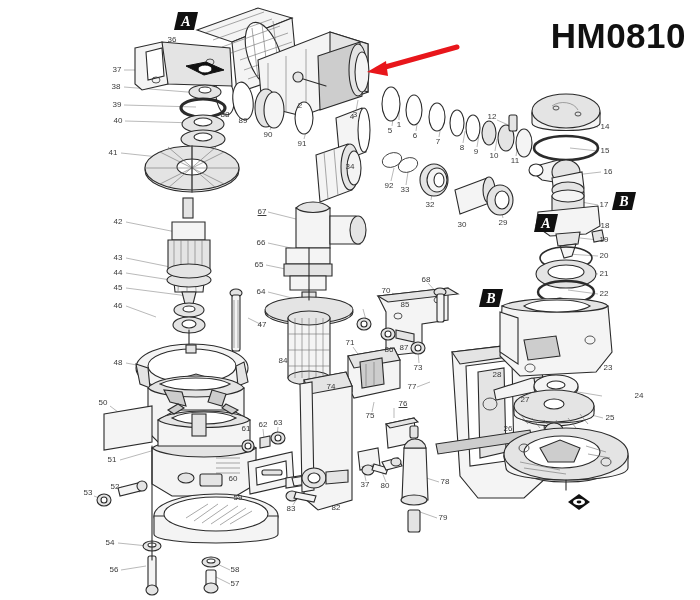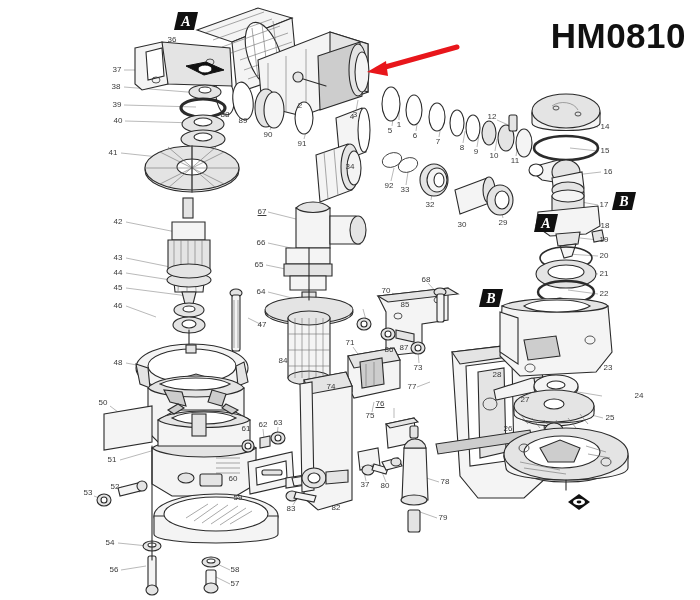--- a/index.html
+++ b/index.html
@@ -607,21 +607,21 @@
       <div class="lbl" style="left: 261px; top: 292px;">64</div>
       <div class="lbl" style="left: 259px; top: 265px;">65</div>
       <div class="lbl" style="left: 261px; top: 243px;">66</div>
       <div class="lbl" style="left: 262px; top: 212px; text-decoration: underline;">67</div>
       <div class="lbl" style="left: 426px; top: 280px;">68</div>
       <div class="lbl" style="left: 386px; top: 291px;">70</div>
       <div class="lbl" style="left: 350px; top: 343px;">71</div>
       <div class="lbl" style="left: 418px; top: 368px;">73</div>
       <div class="lbl" style="left: 331px; top: 387px;">74</div>
       <div class="lbl" style="left: 370px; top: 416px;">75</div>
-      <div class="lbl" style="left: 380px; top: 404px; text-decoration: underline;">76</div>
+      <div class="lbl" style="left: 403px; top: 404px; text-decoration: underline;">76</div>
       <div class="lbl" style="left: 412px; top: 387px;">77</div>
       <div class="lbl" style="left: 445px; top: 482px;">78</div>
       <div class="lbl" style="left: 443px; top: 518px;">79</div>
       <div class="lbl" style="left: 385px; top: 486px;">80</div>
       <div class="lbl" style="left: 365px; top: 485px;">37</div>
       <div class="lbl" style="left: 336px; top: 508px;">82</div>
       <div class="lbl" style="left: 291px; top: 509px;">83</div>
       <div class="lbl" style="left: 283px; top: 361px;">84</div>
       <div class="lbl" style="left: 361px; top: 305px; margin-left: 44px;">85</div>
       <div class="lbl" style="left: 389px; top: 350px;">86</div>

